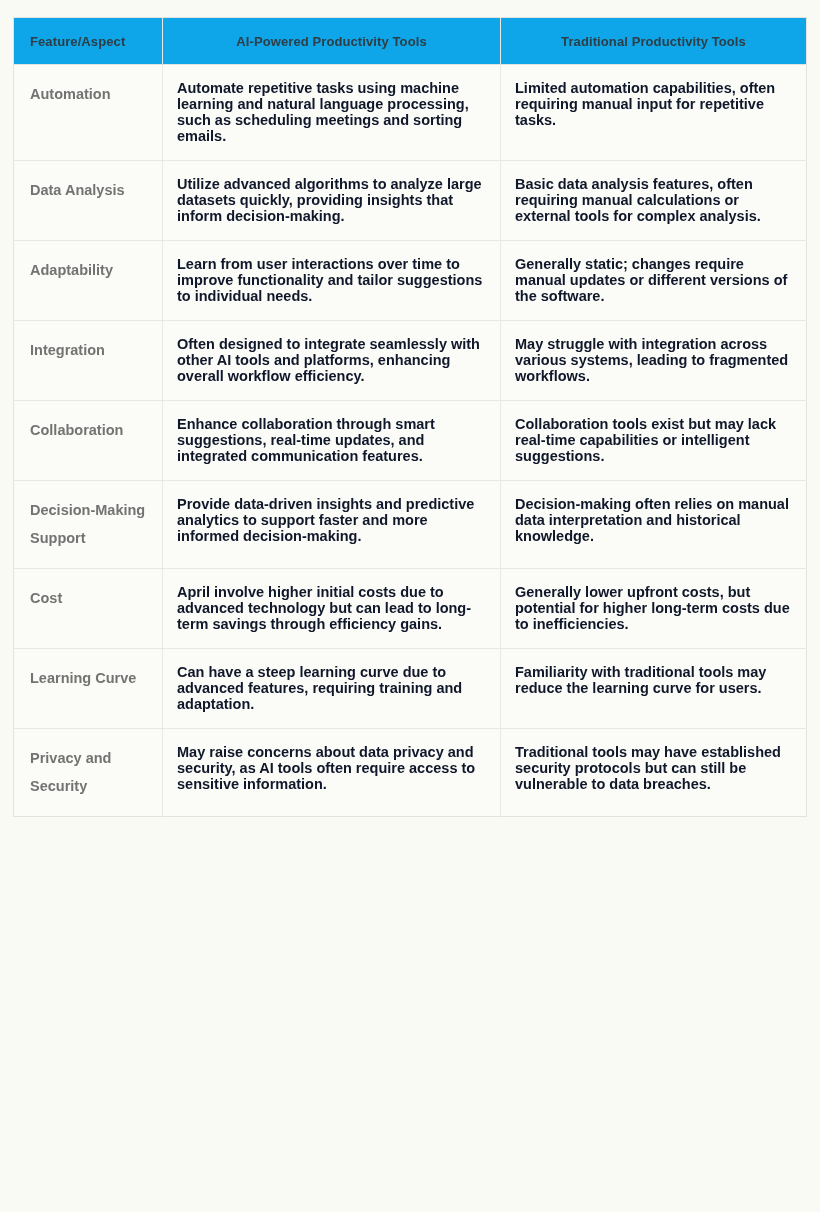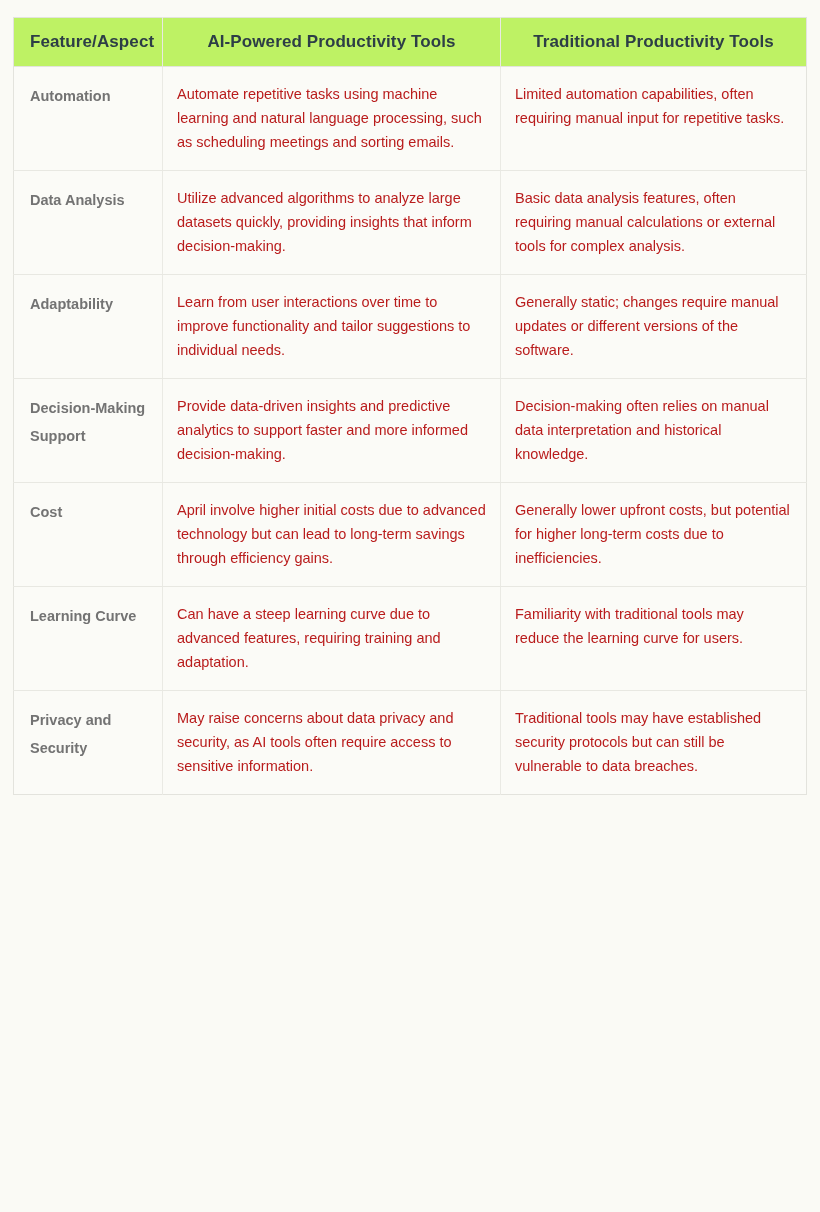--- a/index.html
+++ b/index.html
@@ -25,46 +25,47 @@
     border-collapse: collapse;
     table-layout: fixed;
     background: #fbfbf7;
     border: 1px solid #e3e3dd;
   }
   table.comparison col.c1 { width: 149px; }
   table.comparison col.c2 { width: 338px; }
   table.comparison col.c3 { width: 306px; }
 
   thead th {
-    background: #bef264;
+    background: #0ea5e9;
     border-right: 1px solid #e9e9e3;
     border-bottom: 1px solid #e3e3dd;
     color: #2d3e46;
-    font-size: 17px;
+    font-size: 13px;
     font-weight: bold;
     letter-spacing: 0.1px;
     padding: 14px 14px 14px 14px;
     text-align: center;
     vertical-align: middle;
     height: 18px;
   }
   thead th.feature-col {
     text-align: left;
     padding-left: 16px;
   }
   thead th:last-child { border-right: none; }
 
   tbody td {
     border-right: 1px solid #eaeae4;
     border-bottom: 1px solid #e8e8e2;
     padding: 15px 14px 16px 14px;
     vertical-align: top;
     font-size: 14.5px;
-    line-height: 24px;
-    color: #b91c1c;
+    line-height: 16px;
+    color: #0f172a;
+    font-weight: bold;
   }
   tbody td:last-child { border-right: none; }
   tbody tr:last-child td { border-bottom: none; }
 
   tbody td.feature-col {
     color: #737373;
     font-weight: bold;
     padding-left: 16px;
     padding-right: 8px;
     line-height: 28px;
@@ -97,20 +98,30 @@
           <td class="feature-col">Data Analysis</td>
           <td>Utilize advanced algorithms to analyze large datasets quickly, providing insights that inform decision-making.</td>
           <td>Basic data analysis features, often requiring manual calculations or external tools for complex analysis.</td>
         </tr>
         <tr>
           <td class="feature-col">Adaptability</td>
           <td>Learn from user interactions over time to improve functionality and tailor suggestions to individual needs.</td>
           <td>Generally static; changes require manual updates or different versions of the software.</td>
         </tr>
         <tr>
+          <td class="feature-col">Integration</td>
+          <td>Often designed to integrate seamlessly with other AI tools and platforms, enhancing overall workflow efficiency.</td>
+          <td>May struggle with integration across various systems, leading to fragmented workflows.</td>
+        </tr>
+        <tr>
+          <td class="feature-col">Collaboration</td>
+          <td>Enhance collaboration through smart suggestions, real-time updates, and integrated communication features.</td>
+          <td>Collaboration tools exist but may lack real-time capabilities or intelligent suggestions.</td>
+        </tr>
+        <tr>
           <td class="feature-col">Decision-Making Support</td>
           <td>Provide data-driven insights and predictive analytics to support faster and more informed decision-making.</td>
           <td>Decision-making often relies on manual data interpretation and historical knowledge.</td>
         </tr>
         <tr>
           <td class="feature-col">Cost</td>
           <td>April involve higher initial costs due to advanced technology but can lead to long-term savings through efficiency gains.</td>
           <td>Generally lower upfront costs, but potential for higher long-term costs due to inefficiencies.</td>
         </tr>
         <tr>

